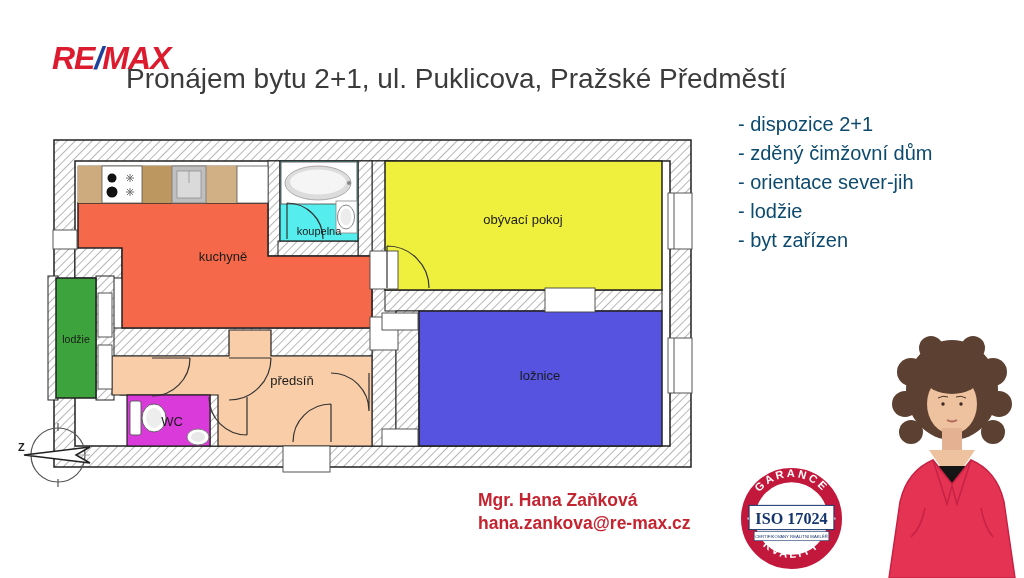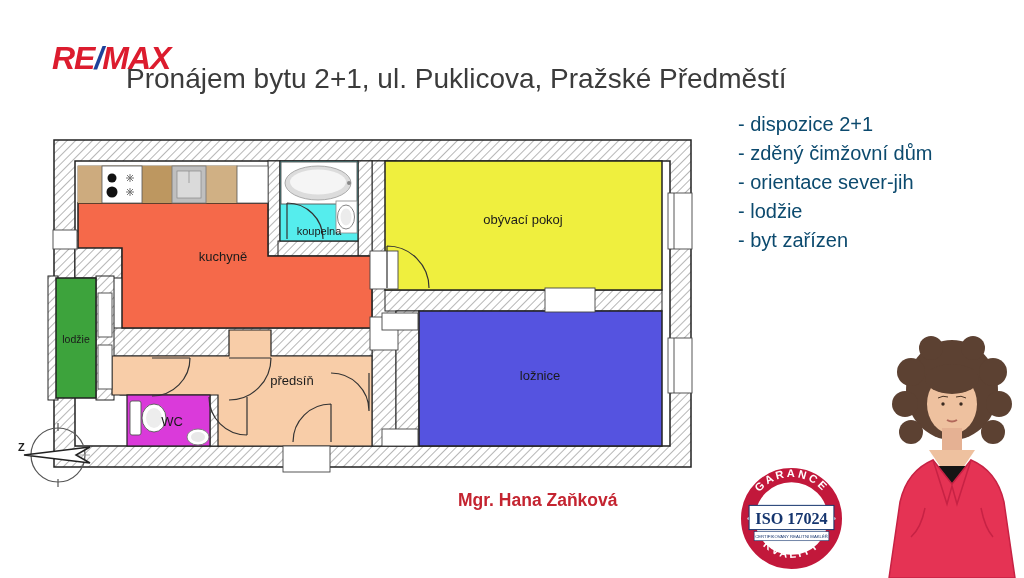--- a/index.html
+++ b/index.html
@@ -8,21 +8,21 @@
   
   .logo{position:absolute;left:24px;top:40px;font-size:32px;font-weight:800;font-style:italic;
         letter-spacing:-1px;z-index:3;white-space:nowrap;margin-left:28px;}
   .logo .re,.logo .max{color:#DC1C2E;}
   .logo .slash{color:#1E429B;}
   .title{position:absolute;left:126px;top:47px;font-size:28px;color:#3b3b3b;z-index:2;
          white-space:nowrap;font-weight:400;margin-top:16px;}
   
   .features{position:absolute;left:738px;top:110px;font-size:20px;line-height:29px;color:#0c4a6e;}
   
-  .contact{position:absolute;left:458px;top:489px;color:#C42430;font-weight:bold;
+  .contact{position:absolute;left:478px;top:489px;color:#C42430;font-weight:bold;
            font-size:17.5px;line-height:23px;}
   
   .plan{position:absolute;left:40px;top:133px;width:660px;height:345px;}
   .compass{position:absolute;left:16px;top:416px;width:82px;height:78px;z-index:2;}
   .badge{position:absolute;left:741px;top:468px;width:101px;height:101px;}
   .agent{position:absolute;left:880px;top:332px;width:144px;height:246px;}
   svg text{font-family:"Liberation Sans",sans-serif;}
   .roomlbl{fill:#1b1b1b;}
 </style>
 </head>
@@ -166,20 +166,21 @@
   <div class="features">
     <div>- dispozice 2+1</div>
     <div>- zděný čimžovní dům</div>
     <div>- orientace sever-jih</div>
     <div>- lodžie</div>
     <div>- byt zařízen</div>
   </div>
 
   <div class="contact">
     <div>Mgr. Hana Zaňková</div>
+    <div>hana.zankova@re-max.cz</div>
   </div>
 
   <svg class="badge" viewBox="0 0 100 100">
     <circle cx="50" cy="50" r="43" fill="#fff" stroke="#C2183B" stroke-width="14"></circle>
     <path id="bt" d="M9,50 A41,41 0 0 1 91,50" fill="none"></path>
     <path id="bb" d="M11,50 A39,39 0 0 0 89,50" fill="none"></path>
     <text font-size="11" font-weight="bold" fill="#fff" letter-spacing="2.5">
       <textPath href="#bt" startOffset="50%" text-anchor="middle">GARANCE</textPath>
     </text>
     <text font-size="11" font-weight="bold" fill="#fff" letter-spacing="2.5">

